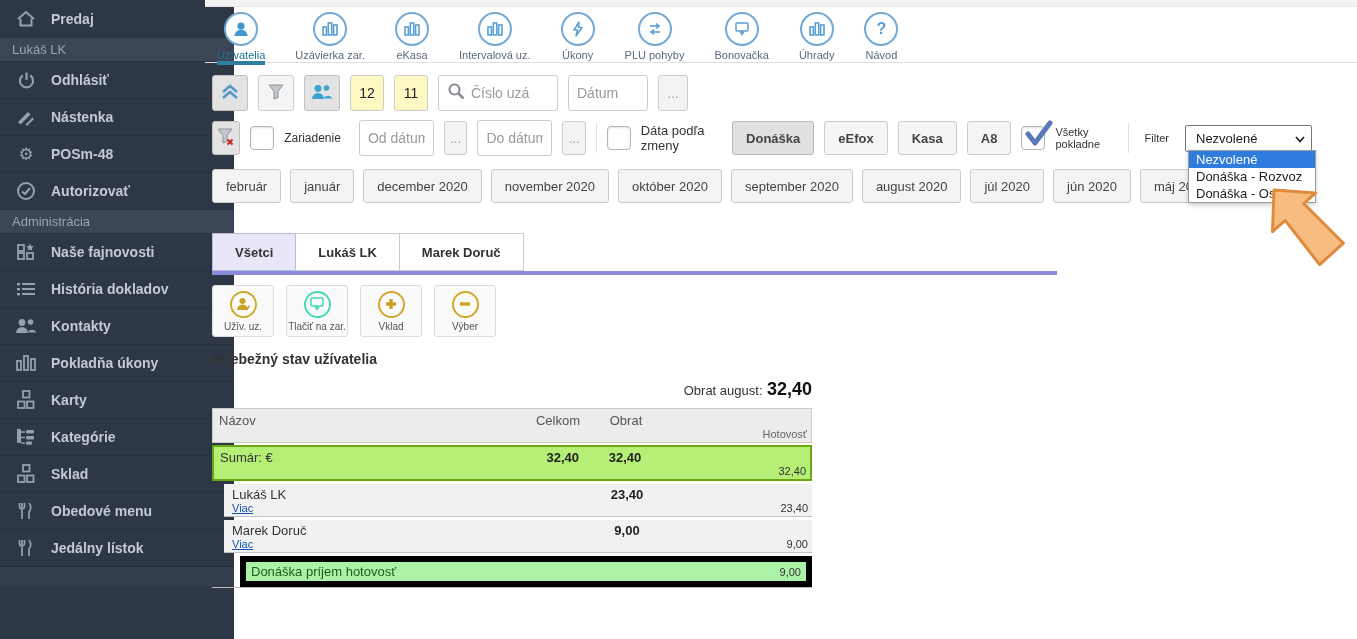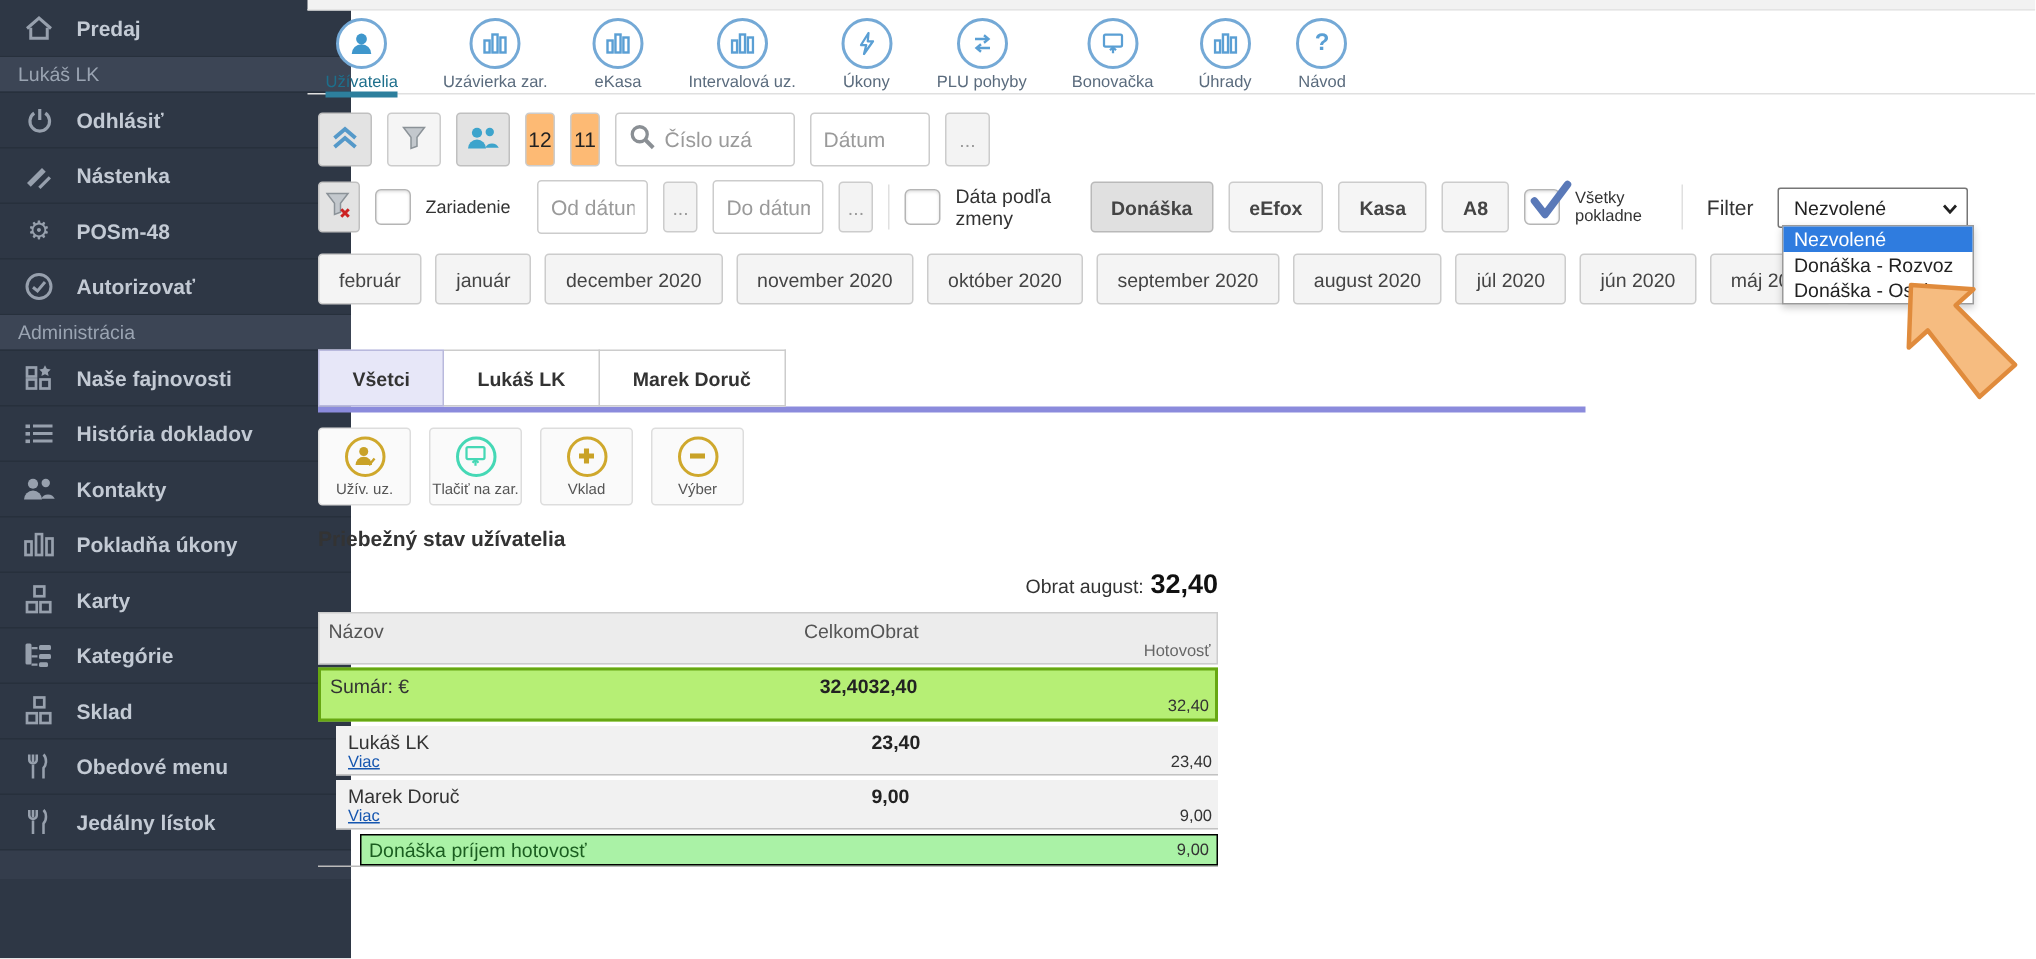--- a/index.html
+++ b/index.html
@@ -31,39 +31,39 @@
   .qmark { color:#5a9fd4; font-weight:bold; font-size:16px; }
 
   
   .row { display:flex; align-items:center; }
   .row1 { margin:12px 0 0 7px; gap:10px; }
   .row2 { margin:9px 0 0 7px; gap:10px; padding-right:45px; }
   .btn { border:1px solid #ccc; background:#f5f5f5; border-radius:3px; cursor:pointer;
          display:flex; align-items:center; justify-content:center; font-size:13px; color:#444; }
   .icon-btn { width:36px; height:36px; }
   .icon-btn.pressed { background:#e3e3e3; border-color:#c0c0c0; }
-  .num-btn { width:20px; height:36px; background:#fdba74; font-size:14px; color:#222; }
+  .num-btn { width:34px; height:36px; background:#fef9c3; font-size:14px; color:#222; }
   .dots-btn { width:30px; height:36px; color:#999; background:#f3f3f3; }
   .input-box { height:36px; border:1px solid #ccc; border-radius:3px; background:#fff;
                display:flex; align-items:center; padding:0 8px; gap:6px; }
   .input-box input { border:none; outline:none; font-size:14px; width:100%; color:#333;
                      font-family:"Liberation Sans", sans-serif; background:transparent; }
   .input-box input::placeholder { color:#9a9a9a; }
   .w-search { width:120px; } .w-date { width:80px; } .w-fromto { width:92px; }
   .row2 .icon-btn, .row2 .btn { height:34px; }
   .checkbox { width:24px; height:24px; border:1px solid #b5b5b5; border-radius:4px; background:#fff;
               box-shadow:inset 0 1px 2px rgba(0,0,0,.12); position:relative; cursor:pointer; flex:0 0 24px; }
   .checkbox .chk { position:absolute; left:1px; top:-7px; }
   .cb-label { font-size:12px; color:#333; }
   .cb-label.small { font-size:11px; }
   .dev-btn { padding:0 13px; font-weight:bold; }
   .dev-btn.pressed { background:#e0e0e0; border-color:#b9b9b9; }
   .vdiv { width:1px; height:30px; background:#e0e0e0; }
   .filter-group { margin-left:auto; display:flex; align-items:center; gap:16px; }
-  .filter-label { font-size:14px; color:#333; }
+  .filter-label { font-size:11px; color:#333; }
   .select { width:127px; height:27px; border:1px solid #767676; border-radius:2px; background:#fff;
             display:flex; align-items:center; justify-content:space-between; padding:0 6px 0 10px;
             font-size:13px; color:#222; cursor:pointer; }
 
   
   .months { margin:13px 0 0 7px; gap:9px; white-space:nowrap; }
   .month-btn { padding:0 13px; height:34px; font-size:13px; color:#444; background:#f4f4f4; }
 
   
   .dd-list { position:absolute; left:983px; top:150px; width:128px; background:#fff;
@@ -91,36 +91,36 @@
   .action-label { font-size:10px; color:#555; white-space:nowrap; }
 
   
   .report { margin:14px 0 0 7px; width:600px; }
   .report-title { font-size:14px; font-weight:bold; color:#333; }
   .total-line { text-align:right; margin-top:12px; }
   .total-label { font-size:13px; color:#333; }
   .total-value { font-size:18px; font-weight:bold; color:#111; }
   .tbl { margin-top:8px; border-bottom:1px solid #bbb; }
   .l1 { display:flex; align-items:baseline; }
-  .c-name { flex:1; } .c-celkom { width:95px; text-align:right; } .c-obrat { width:92px; text-align:left; }
+  .c-name { flex:1; } .c-celkom { width:95px; text-align:right; } .c-obrat { width:92px; text-align:center; }
   .c-sp { width:135px; }
   .l2 { display:flex; justify-content:space-between; align-items:baseline; }
   .thead { background:#ececec; border:1px solid #ccc; padding:4px 4px 2px 6px; }
   .thead .l1 { font-size:13px; color:#555; }
   .th-hot { font-size:11px; color:#666; margin-left:auto; }
   .row-sum { background:#b6ef75; border:2px solid #67a712; padding:3px 4px 2px 6px; margin-top:2px; }
   .row-sum .c-name { font-size:13px; color:#333; }
   .row-sum .val { font-size:13px; font-weight:bold; color:#222; }
   .row-sum .hot-val { font-size:11px; color:#333; margin-left:auto; }
   .row-user { background:#f1f1f1; border-bottom:1px solid #c2c2c2; margin:3px 0 0 12px; padding:3px 4px 2px 8px; }
   .row-user .c-name { font-size:13px; color:#333; }
   .row-user .val { font-size:13px; font-weight:bold; color:#222; }
   .viac { font-size:11px; color:#1556b0; text-decoration:underline; cursor:pointer; }
   .hot-val2 { font-size:11px; color:#333; }
-  .row-sub { background:#aaf2a6; border:1px solid #000000; margin:3px 0 0 28px; padding:2px 5px; }
+  .row-sub { background:#aaf2a6; border:6px solid #000000; margin:3px 0 0 28px; padding:2px 5px; }
   .row-sub .l2 { align-items:center; }
   .row-sub .c-name { font-size:13px; color:#1b5e20; }
 </style>
 </head>
 <body>
 
 <div class="page">
 
   <nav class="sidebar">
     <div class="sb-item">

